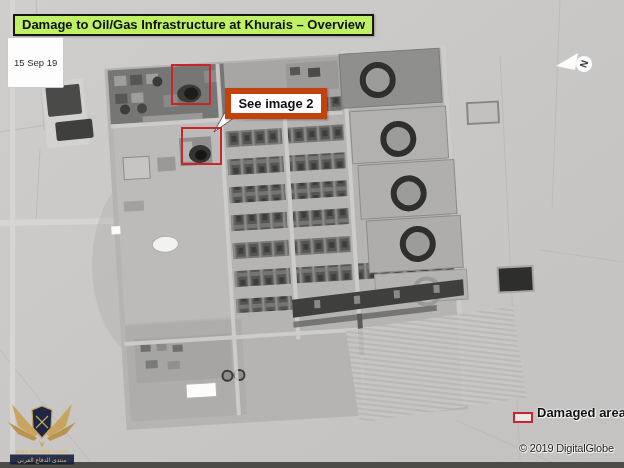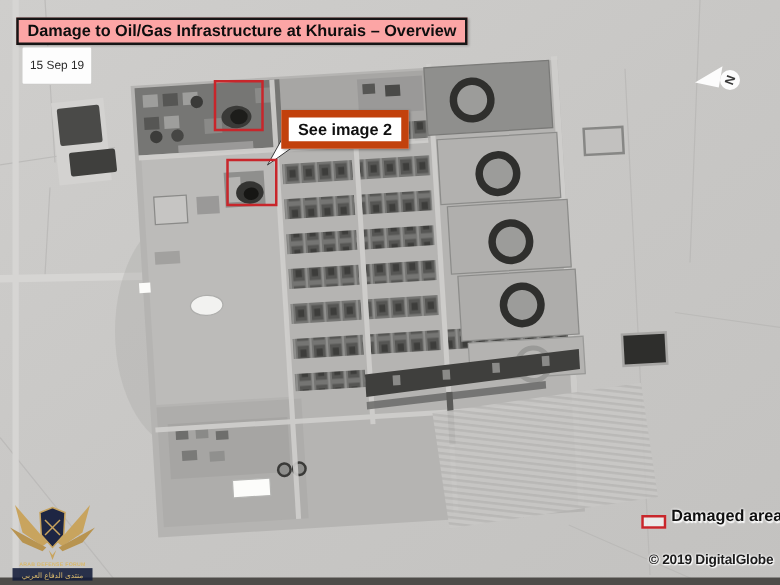--- a/index.html
+++ b/index.html
@@ -8,29 +8,29 @@
     font-family:"Liberation Sans", sans-serif;background:#c9c8c6;
   }
   .canvas svg.backdrop, .canvas svg.overlay{
     position:absolute;left:0;top:0;width:624px;height:468px;display:block;
   }
   .canvas svg.overlay{pointer-events:none;z-index:5;}
 
   
   .title-box{
     position:absolute;left:13px;top:14px;z-index:10;
-    background:#fca5a5;border:2px solid #161616;
+    background:#bef264;border:2px solid #161616;
     padding:1px 7px 2px 7px;
     font-size:13px;font-weight:bold;color:#0e0e0e;white-space:nowrap;
     box-shadow:1px 1px 2px rgba(0,0,0,.25);
   }
   .date-box{
-    position:absolute;left:17px;top:37px;z-index:10;
+    position:absolute;left:7px;top:37px;z-index:10;
     background:#fdfdfd;border:1px solid #cccbc9;border-radius:2px;
-    padding:9px 6px;font-size:9.5px;color:#2a2a2a;white-space:nowrap;
+    padding:19px 6px;font-size:9.5px;color:#2a2a2a;white-space:nowrap;
   }
   .damage-box{
     position:absolute;z-index:6;border:2px solid #c8262b;box-sizing:border-box;
     background:transparent;
   }
   .damage-box.one{left:171px;top:64px;width:40px;height:41px;}
   .damage-box.two{left:181px;top:127px;width:41px;height:38px;}
   .callout{
     position:absolute;left:225px;top:88px;width:90px;height:19px;z-index:7;
     background:#ffffff;border:6px solid #c2410c;
@@ -42,21 +42,21 @@
     position:absolute;left:513px;top:412px;width:20px;height:11px;z-index:8;
     border:2px solid #c8262b;background:rgba(255,255,255,.65);box-sizing:border-box;
   }
   .legend-label{
     position:absolute;left:537px;top:405px;z-index:8;
     font-size:13px;font-weight:bold;color:#101010;white-space:nowrap;
     text-shadow:0 0 2px #fff,0 0 2px #fff,1px 1px 1px #fff;
   }
   .copyright{
     position:absolute;left:519px;top:442px;z-index:8;
-    font-size:11px;font-weight:bold;color:#1c1c1c;letter-spacing:-.2px;white-space:nowrap;
+    font-size:11px;font-weight:normal;color:#1c1c1c;letter-spacing:-.2px;white-space:nowrap;
     text-shadow:0 0 2px #fff,0 0 2px #fff,1px 1px 1px #fff;
   }
   .logo{position:absolute;left:4px;top:392px;z-index:9;opacity:.96;}
 </style>
 </head>
 <body>
 
 <div class="canvas">
 
   <svg class="backdrop" viewBox="0 0 624 468">

